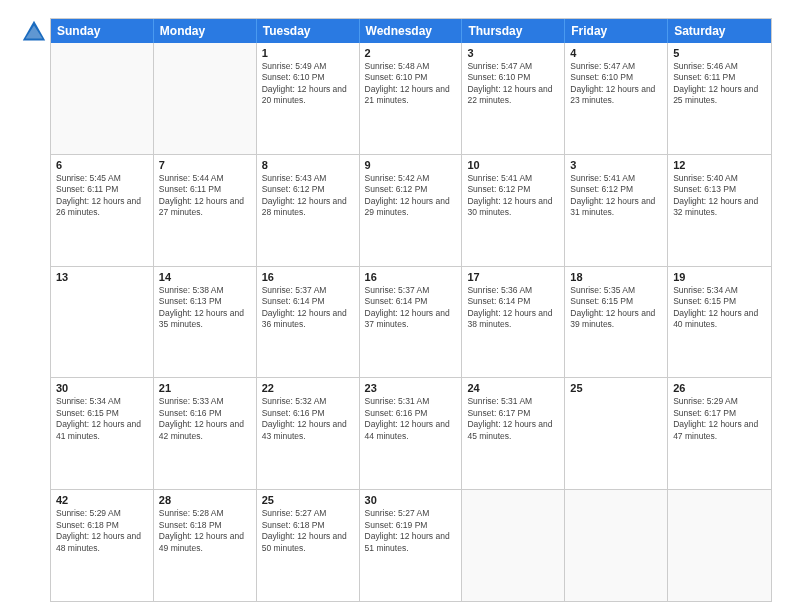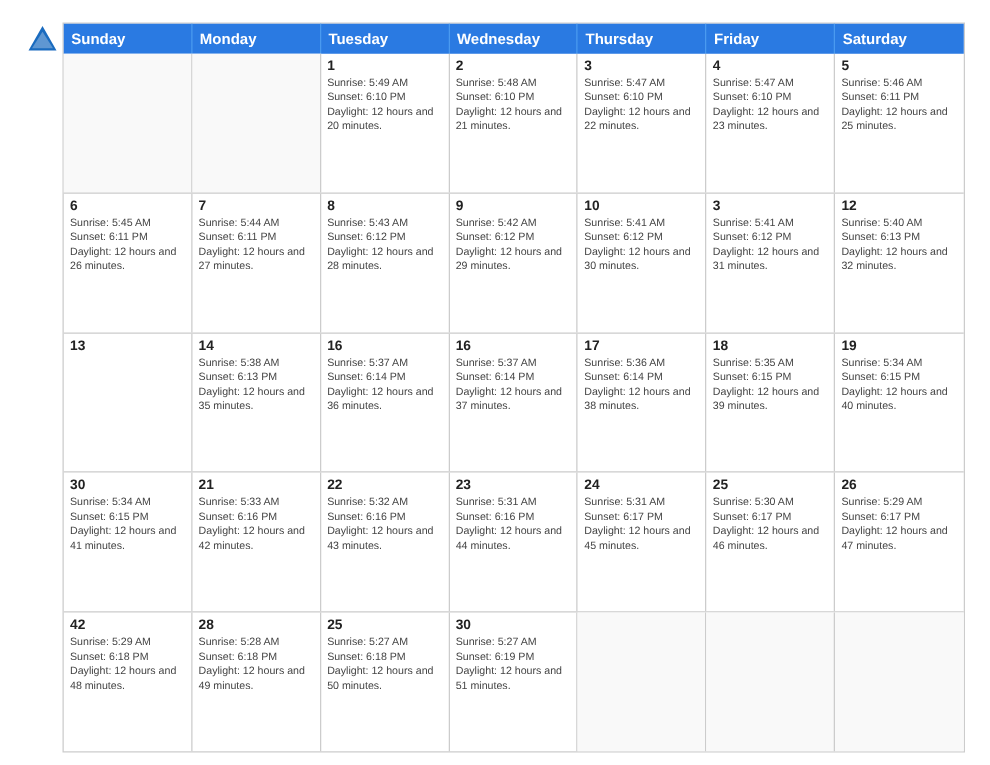--- a/index.html
+++ b/index.html
@@ -282,23 +282,20 @@
 Daylight: 12 hours and 44 minutes.</div>
           </div>
           <div class="cal-cell">
             <div class="day-num">24</div>
             <div class="day-info">Sunrise: 5:31 AM
 Sunset: 6:17 PM
 Daylight: 12 hours and 45 minutes.</div>
           </div>
           <div class="cal-cell">
             <div class="day-num">25</div>
-            <div class="day-info">Sunrise: 5:30 AM
-Sunset: 6:17 PM
-Daylight: 12 hours and 46 minutes.</div>
           </div>
           <div class="cal-cell">
             <div class="day-num">26</div>
             <div class="day-info">Sunrise: 5:29 AM
 Sunset: 6:17 PM
 Daylight: 12 hours and 47 minutes.</div>
           </div>
         </div>
         <div class="cal-row">
           <div class="cal-cell">

